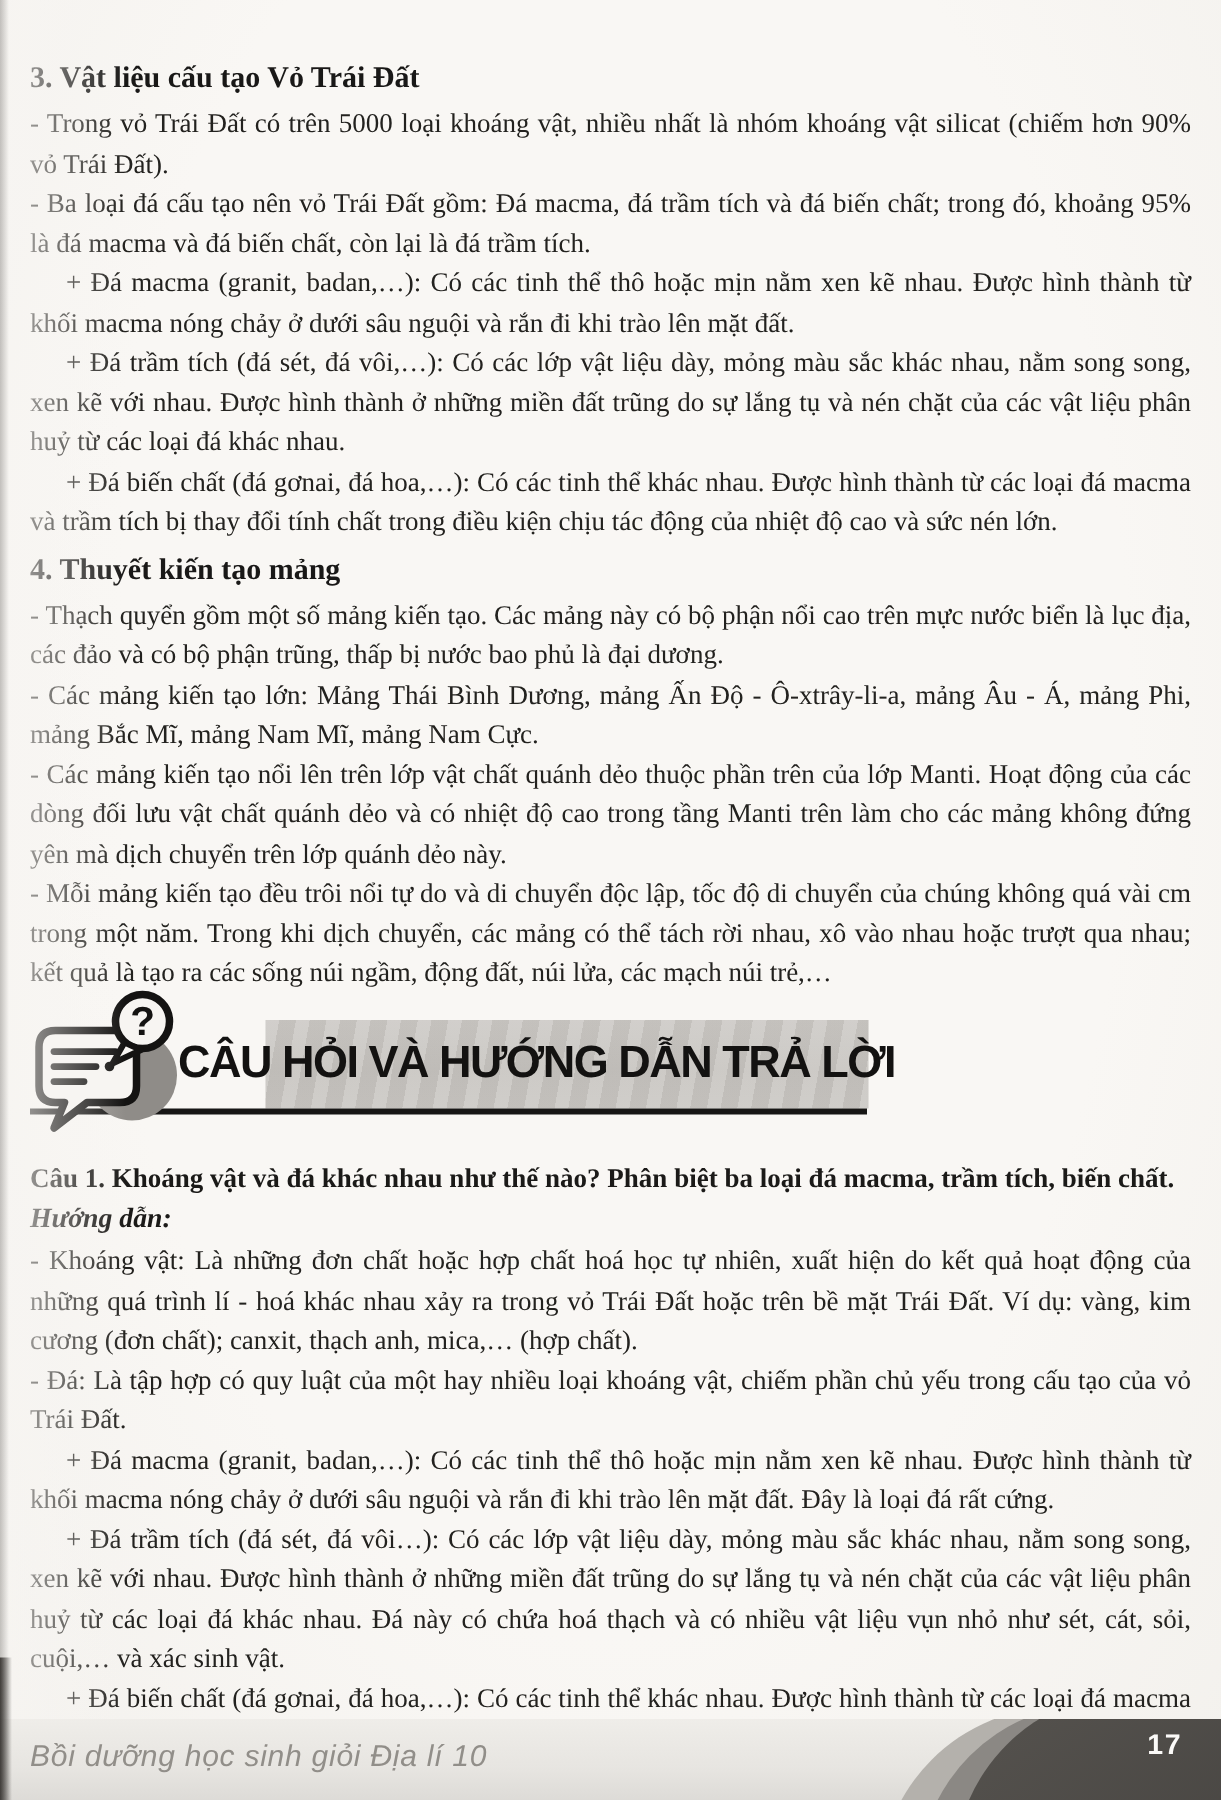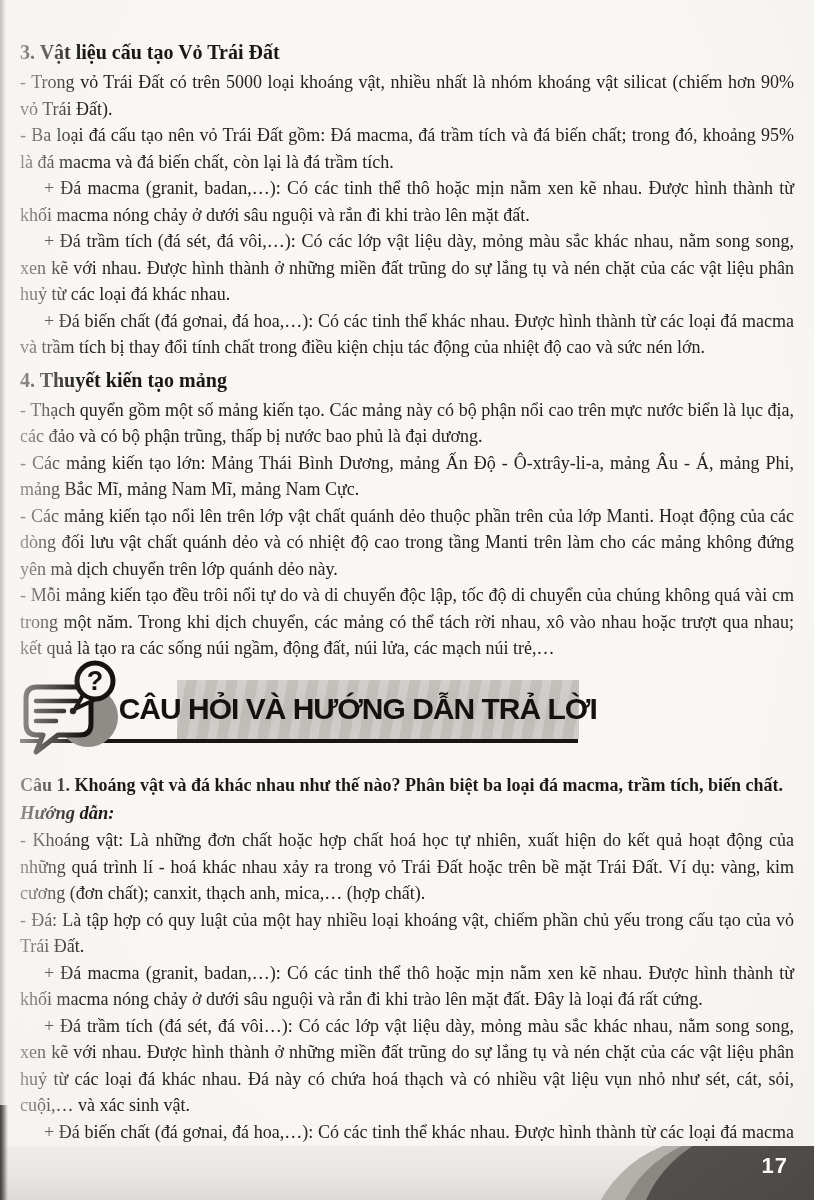--- a/index.html
+++ b/index.html
@@ -97,21 +97,21 @@
     font-style: italic; font-size: 20px;
     color: #918e89; letter-spacing: 0.5px;
   }
   .circle { position: absolute; border-radius: 50%; }
   .c-light { width: 240px; height: 240px; right: -12px; bottom: -178px; background: #b4b1ac; }
   .c-mid   { width: 236px; height: 236px; right: -34px; bottom: -172px; background: #8b8884; }
   .c-dark  { width: 240px; height: 240px; right: -62px; bottom: -168px; background: linear-gradient(145deg, #56534f, #3f3d3a); }
   .page-num {
     position: absolute; right: 26px; top: 7px;
     font-family: "Liberation Sans", sans-serif;
-    font-weight: bold; font-size: 22px;
+    font-weight: bold; font-size: 19px;
     color: #fbfaf8; z-index: 3; letter-spacing: 1px;
   }
 </style>
 </head>
 <body>
 
 <main class="content">
 
   <section class="sec-3">
     <h2 class="sec-heading">3. Vật liệu cấu tạo Vỏ Trái Đất</h2>
@@ -162,17 +162,18 @@
       <p class="body-p indent">+ Đá trầm tích (đá sét, đá vôi…): Có các lớp vật liệu dày, mỏng màu sắc khác nhau, nằm song song, xen kẽ với nhau. Được hình thành ở những miền đất trũng do sự lắng tụ và nén chặt của các vật liệu phân huỷ từ các loại đá khác nhau. Đá này có chứa hoá thạch và có nhiều vật liệu vụn nhỏ như sét, cát, sỏi, cuội,… và xác sinh vật.</p>
       <p class="body-p indent">+ Đá biến chất (đá gơnai, đá hoa,…): Có các tinh thể khác nhau. Được hình thành từ các loại đá macma và trầm tích bị thay đổi tính chất trong điều kiện chịu tác động của nhiệt độ cao và sức nén lớn.</p>
     </div>
 
 </main>
 
 <div class="fade-overlay"></div>
 <div class="left-edge"></div>
 
 <footer class="footer">
+  <span class="book-title">Bồi dưỡng học sinh giỏi Địa lí 10</span>
   <div class="circle c-light"></div>
   <div class="circle c-mid"></div>
   <div class="circle c-dark"></div>
   <span class="page-num">17</span>
 </footer>
 
 </body></html>

